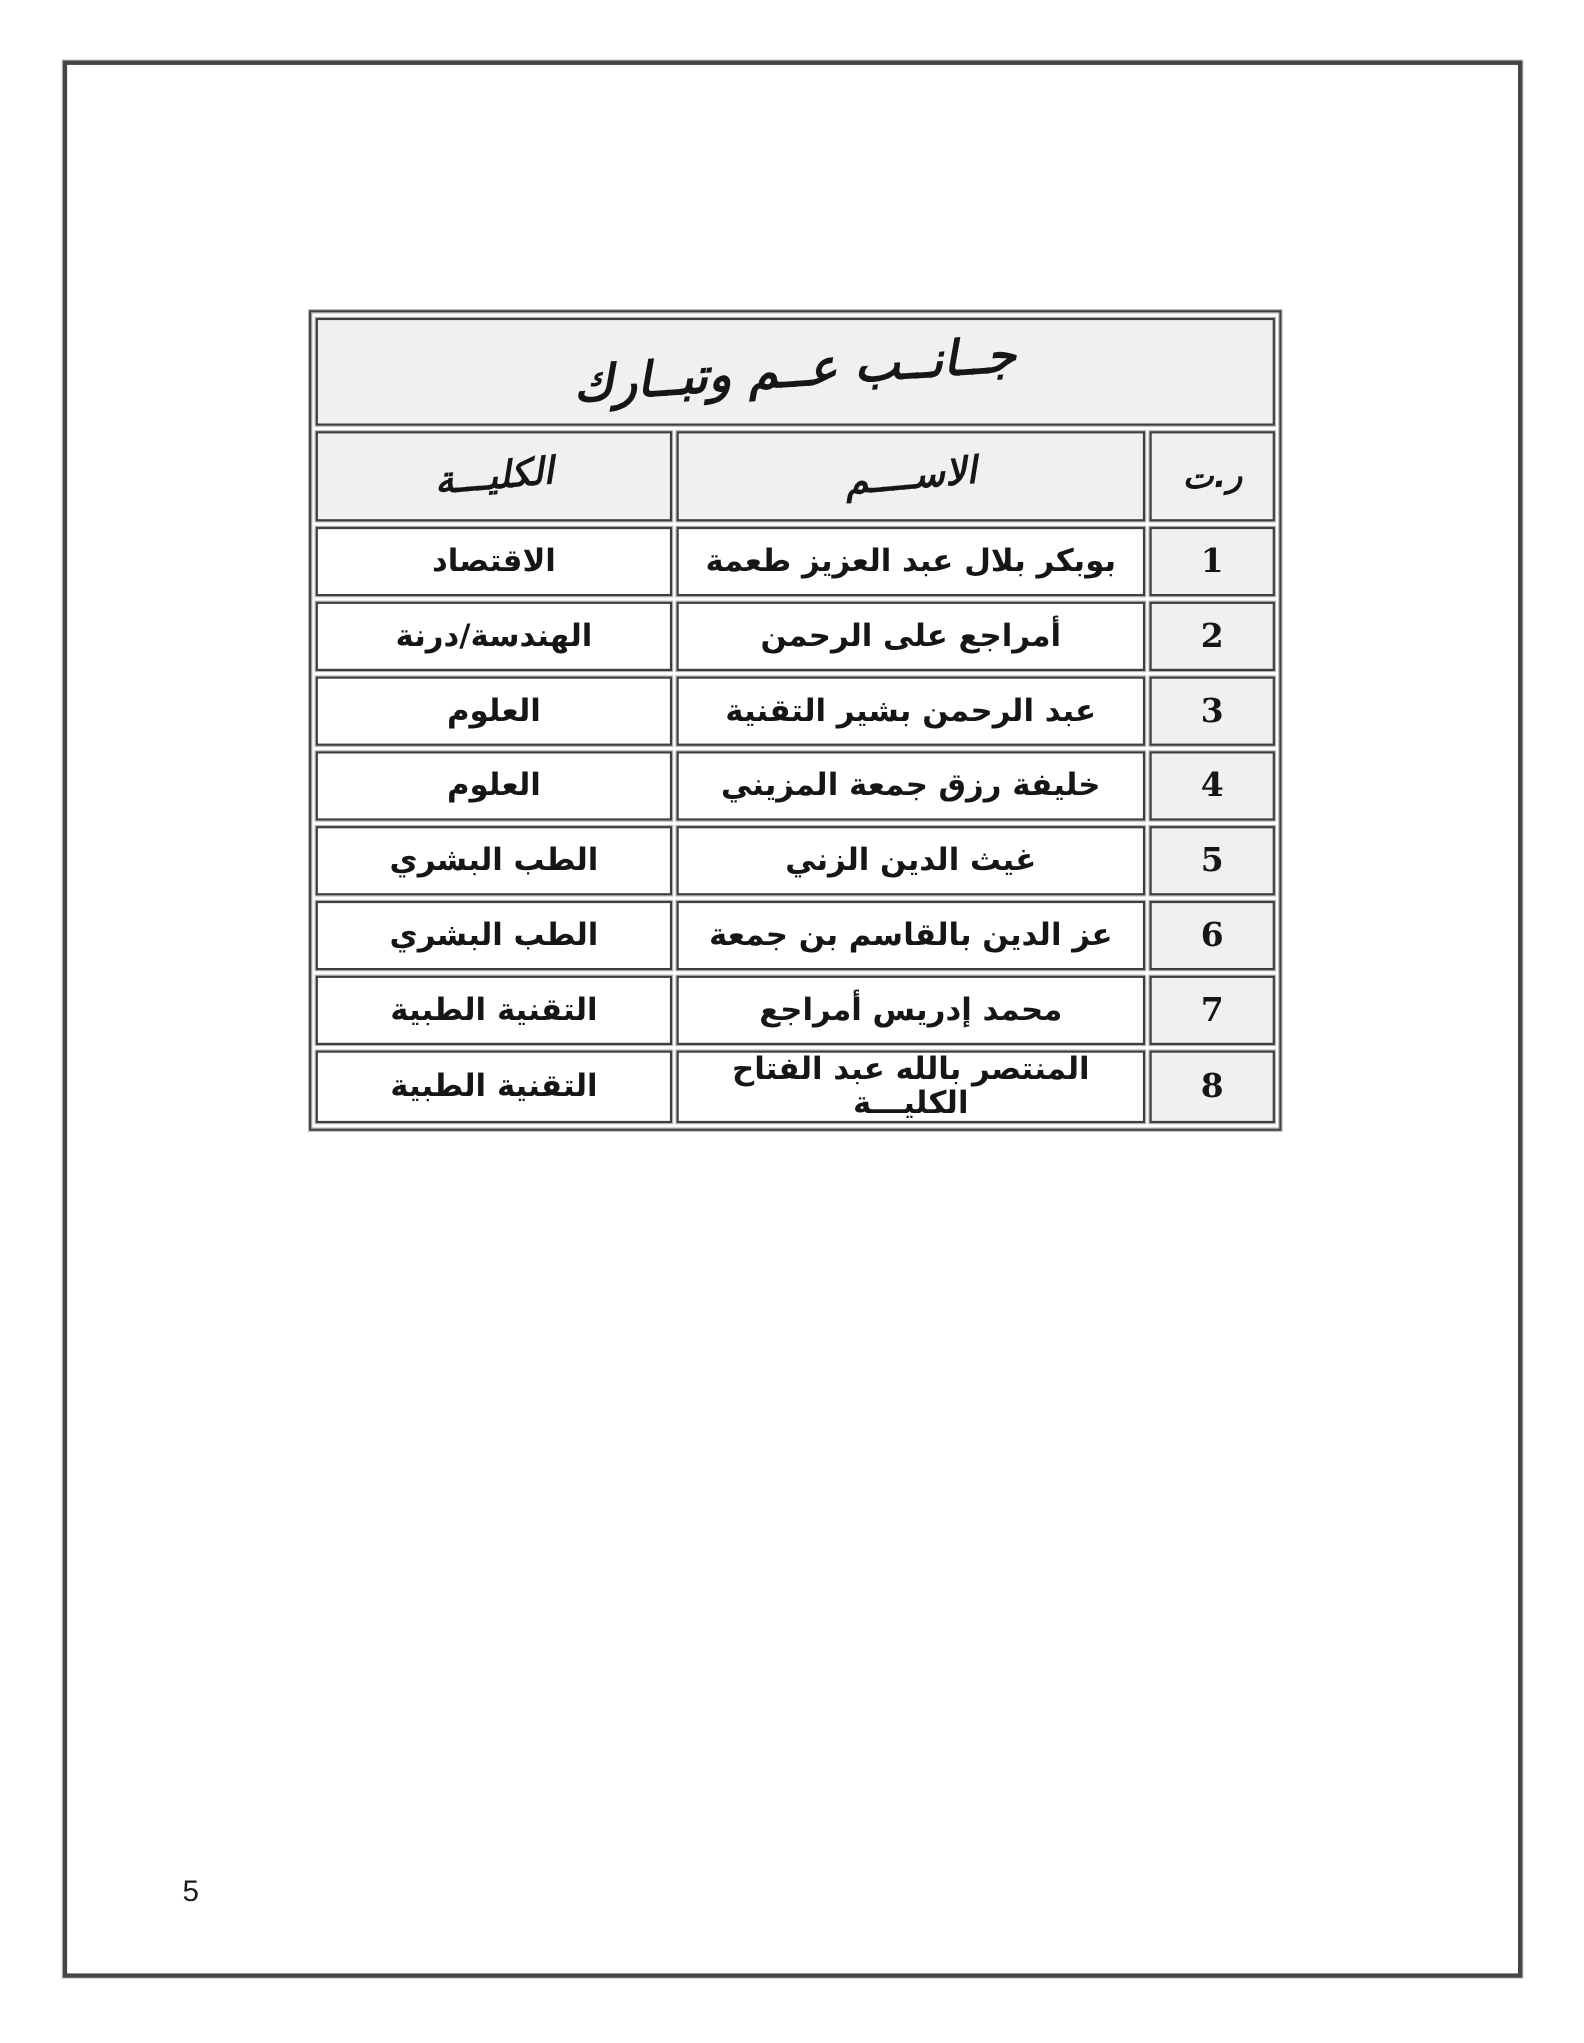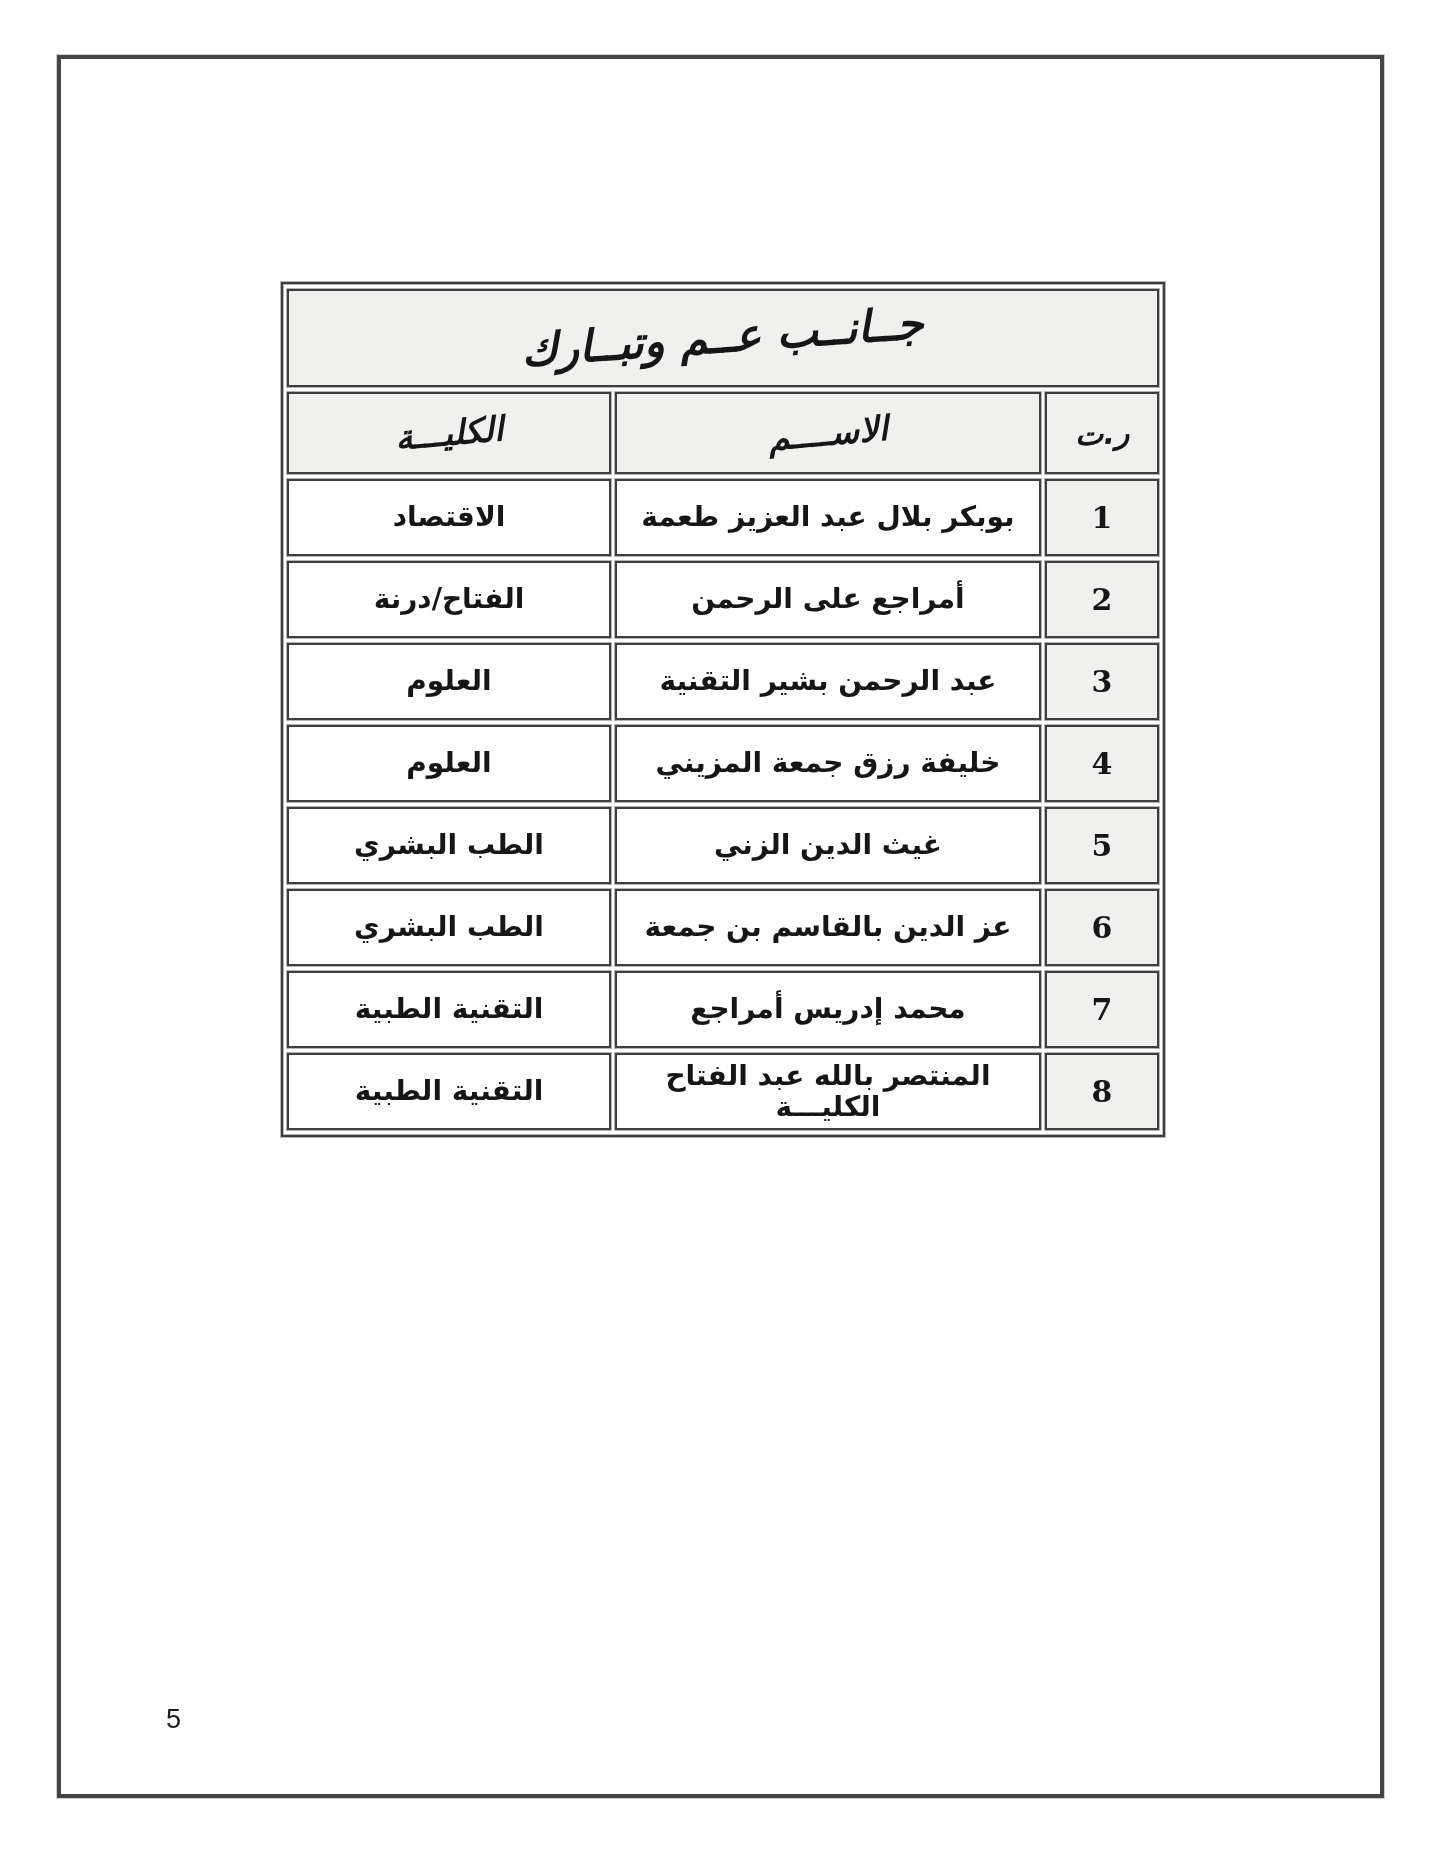--- a/index.html
+++ b/index.html
@@ -38,21 +38,21 @@
   .title-script{font-size:44px;font-weight:700;font-style:italic;
     display:inline-block;transform:rotate(-4deg) translateY(-2px);
     letter-spacing:1px;}
 
   .header-cell{height:82px;}
   .header-script{font-size:34px;font-weight:700;font-style:italic;
     display:inline-block;transform:rotate(-5deg);}
   .header-index{font-size:30px;font-weight:700;font-style:italic;
     display:inline-block;transform:rotate(-3deg);}
 
-  .data-cell{height:77px;}
+  .data-cell{height:63px;}
   .name-text,.college-text{font-size:28px;font-weight:700;line-height:1.1;}
   .index-text{font-family:"DejaVu Serif",serif;font-size:30px;font-weight:700;}
 
   .page-number{position:absolute;left:166px;top:1704px;
     font-family:"Liberation Sans","DejaVu Sans",sans-serif;
     font-size:27px;color:#1c1c1c;}
 </style>
 </head>
 <body>
 
@@ -97,21 +97,21 @@
     </tr>
 
     <tr>
       <td class="cell-shaded data-cell">
         <span class="index-text">2</span>
       </td>
       <td class="cell-plain data-cell">
         <span class="name-text" dir="rtl">أمراجع على الرحمن</span>
       </td>
       <td class="cell-plain data-cell">
-        <span class="college-text" dir="rtl">الفتاح/درنة</span>
+        <span class="college-text" dir="rtl">الهندسة/درنة</span>
       </td>
     </tr>
 
     <tr>
       <td class="cell-shaded data-cell">
         <span class="index-text">3</span>
       </td>
       <td class="cell-plain data-cell">
         <span class="name-text" dir="rtl">عبد الرحمن بشير التقنية</span>
       </td>

